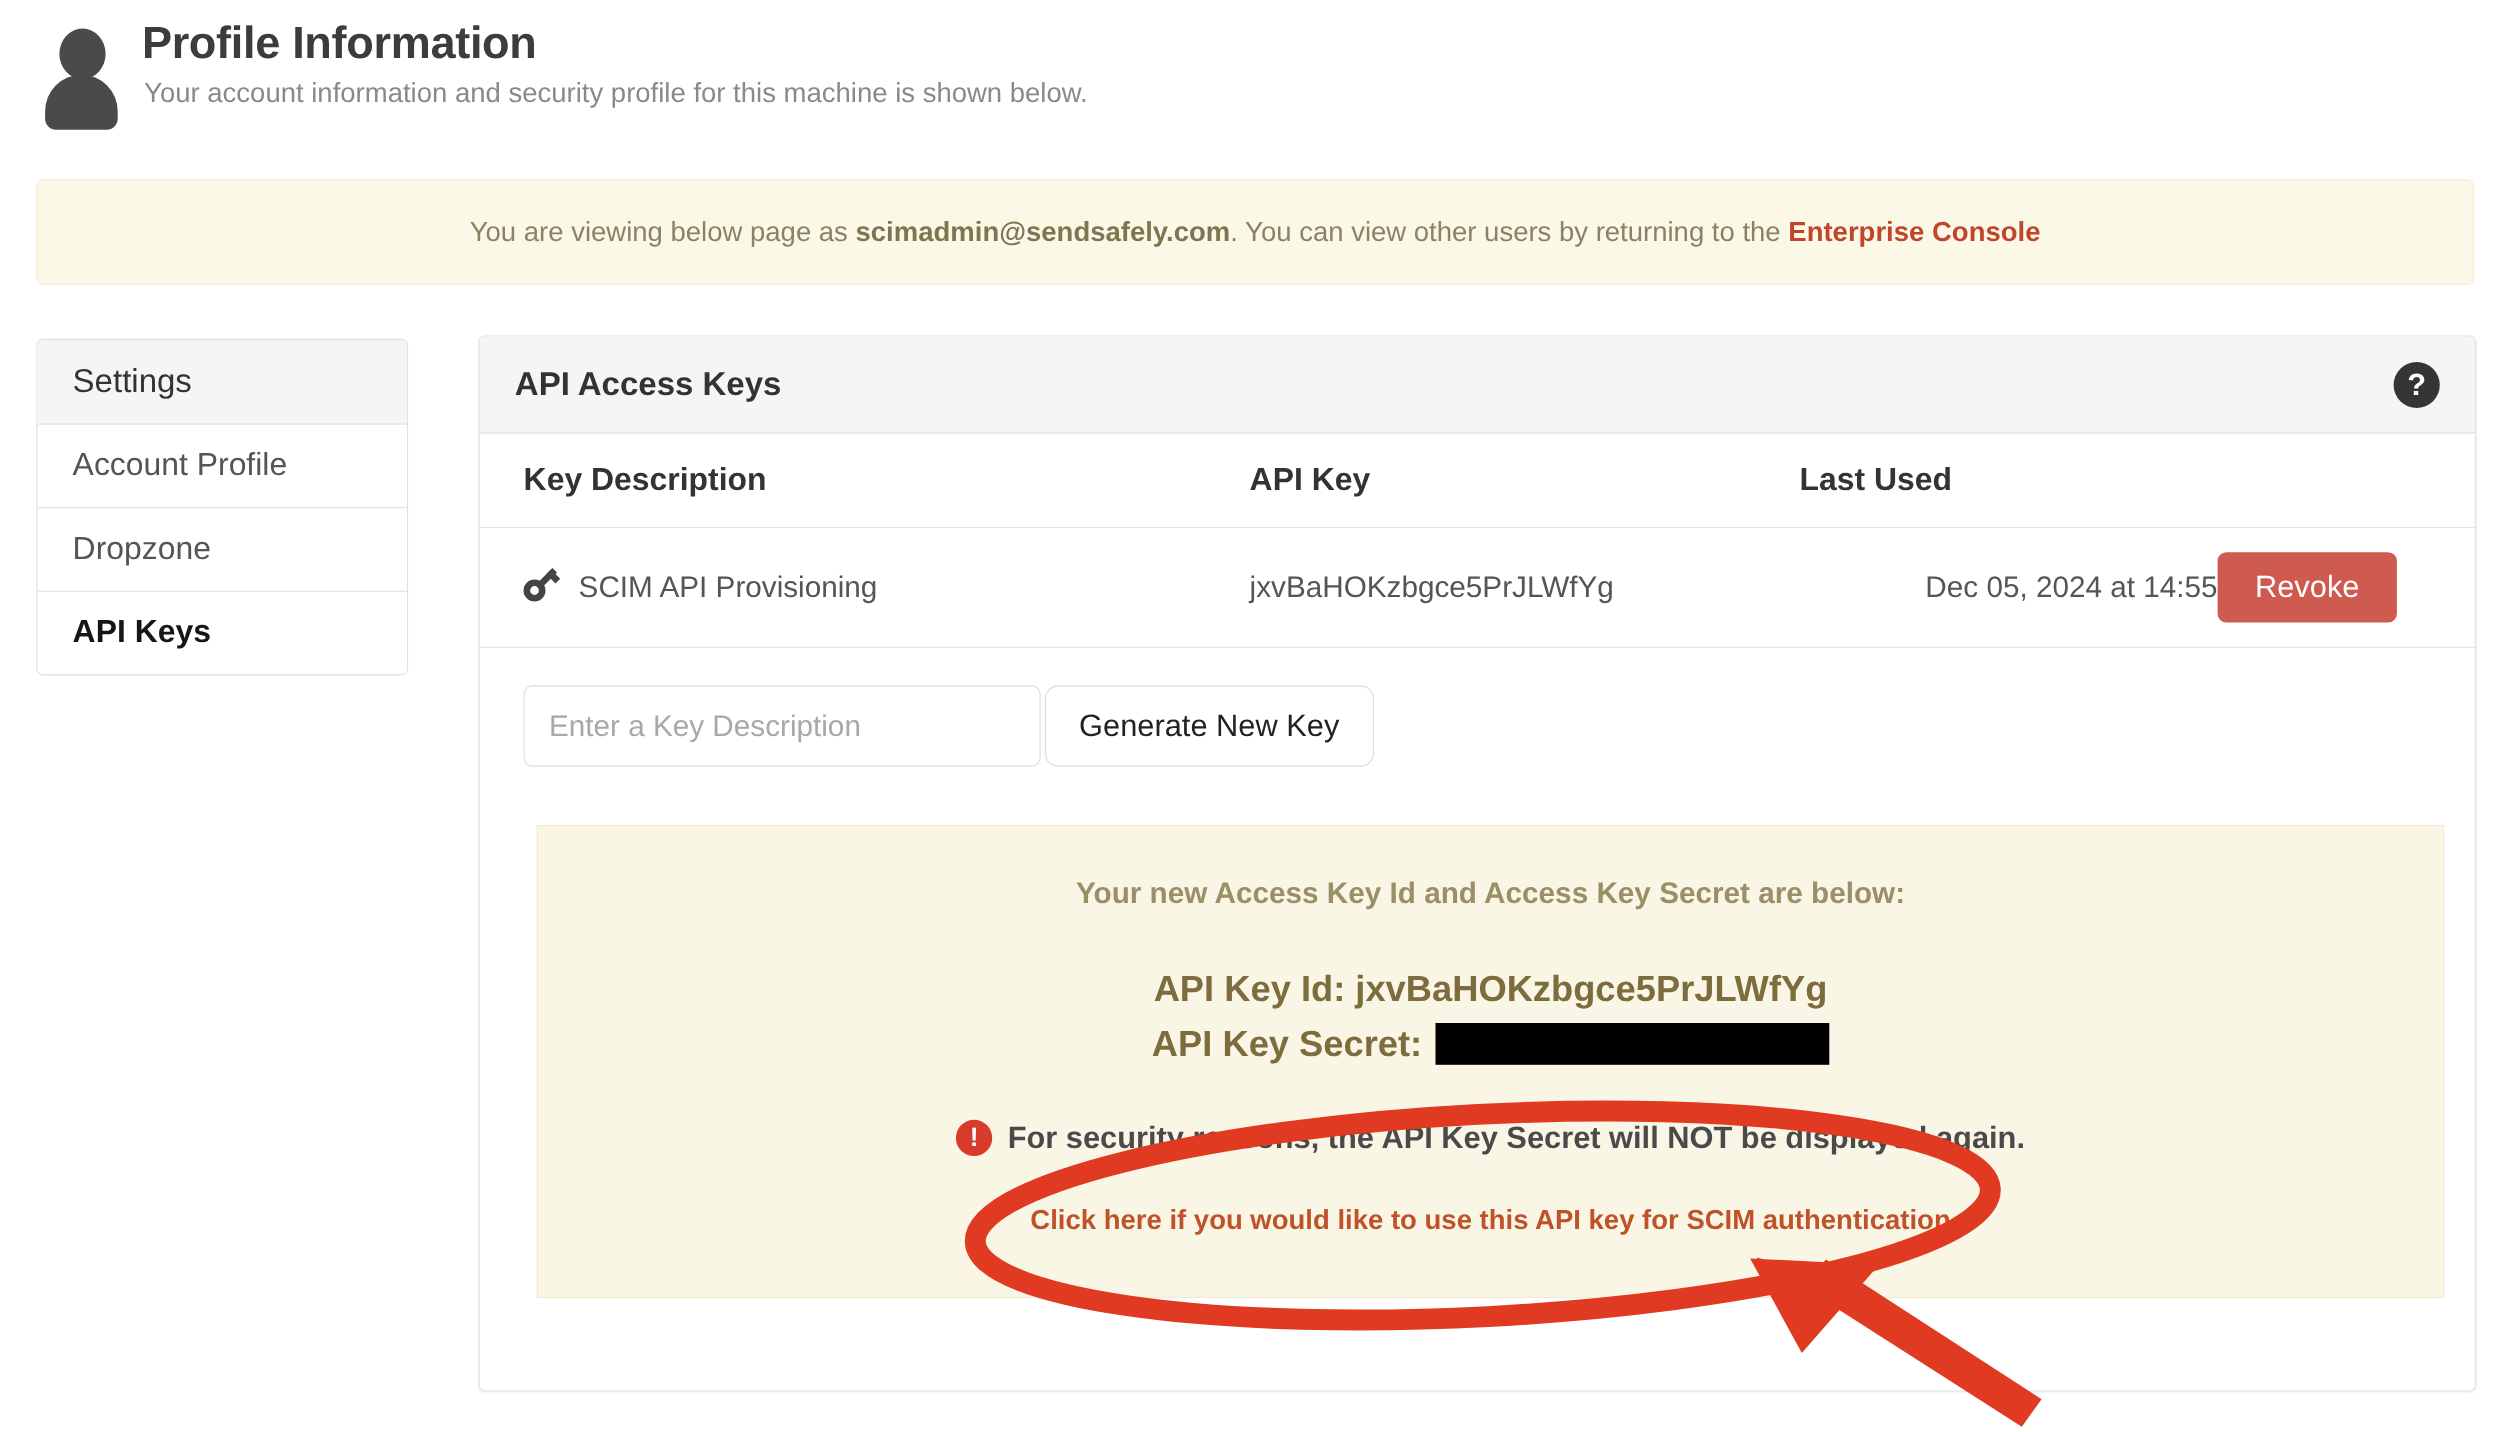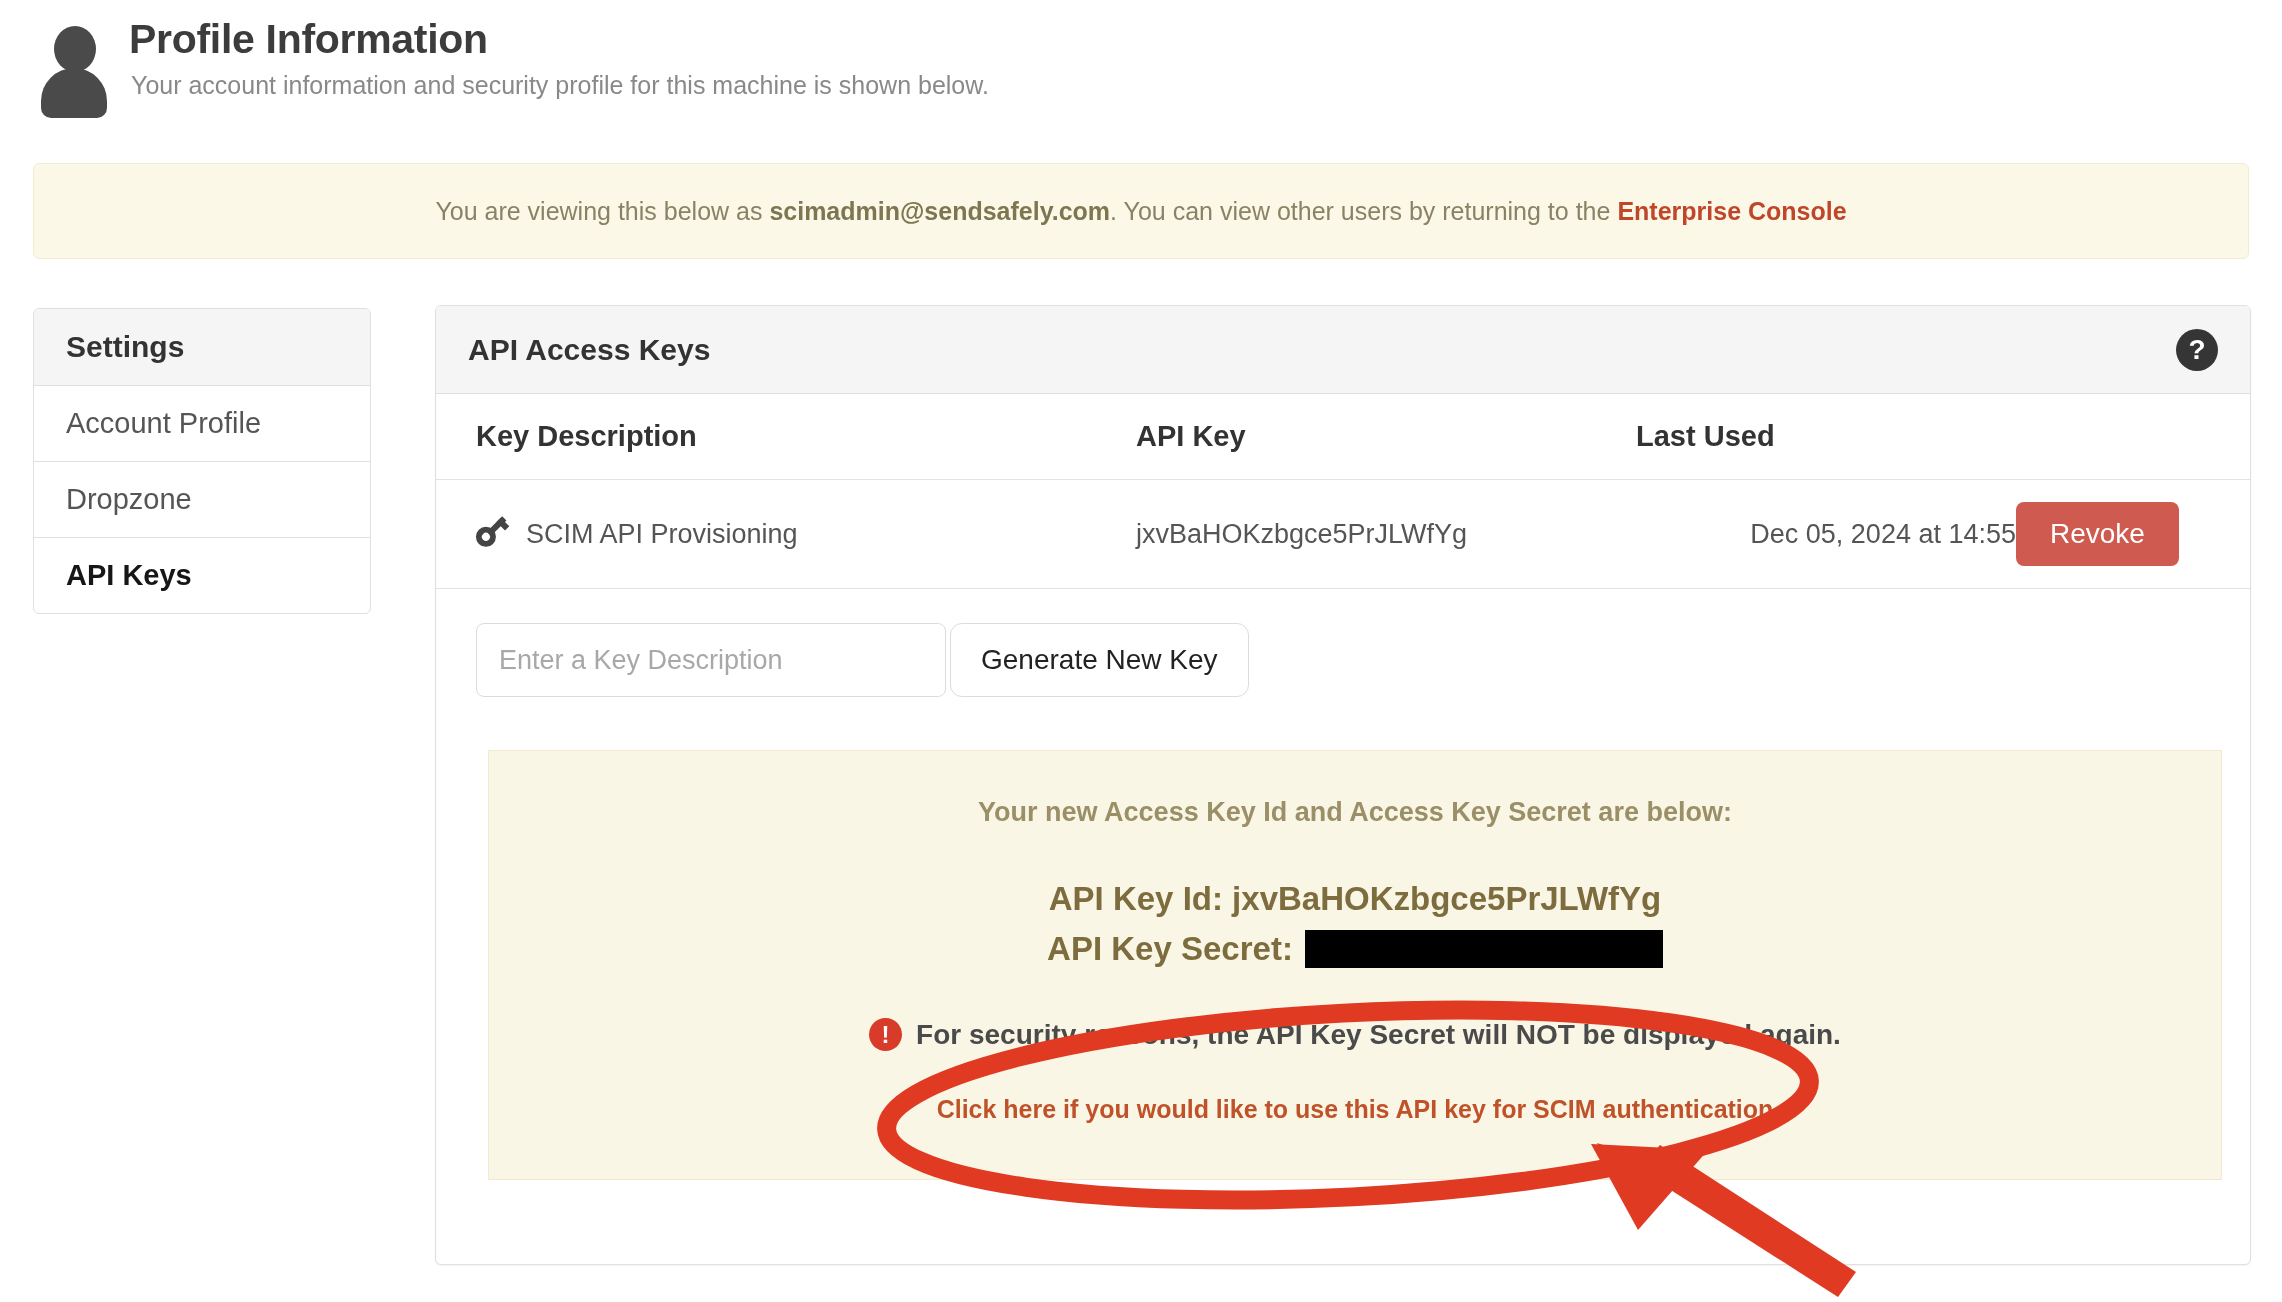--- a/index.html
+++ b/index.html
@@ -42,21 +42,21 @@
   .banner-text .bold-email { font-weight: bold; color: #7d7650; }
   .banner-link { color: #c0462a; font-weight: bold; text-decoration: none; }
 
   
   .sidebar {
     position: absolute; left: 33px; top: 308px; width: 338px;
     border: 1px solid #e0e0e0; border-radius: 6px; overflow: hidden; background: #fff;
   }
   .sidebar-header {
     background: #f5f5f5; border-bottom: 1px solid #e0e0e0;
-    padding: 21px 32px; font-size: 30px; font-weight: bold; color: #333;
+    padding: 21px 32px; font-size: 30px; font-weight: normal; color: #333;
   }
   .sidebar-item {
     padding: 21px 32px; font-size: 29px; color: #555;
     border-bottom: 1px solid #e0e0e0; font-weight: 400; cursor: pointer;
   }
   .sidebar-item:last-child { border-bottom: none; }
   .sidebar-item.active { font-weight: bold; color: #161616; }
 
   
   .main-card {
@@ -170,21 +170,21 @@
       <div class="body"></div>
     </div>
     <div class="header-text">
       <h1 class="page-title">Profile Information</h1>
       <div class="page-subtitle">Your account information and security profile for this machine is shown below.</div>
     </div>
   </div>
 
   <div class="impersonation-banner">
     <div class="banner-text">
-      <span>You are viewing this below as </span><span class="bold-email">scimadmin@sendsafely.com</span><span>. You can view other users by returning to the </span><a class="banner-link" href="#">Enterprise Console</a>
+      <span>You are viewing below page as </span><span class="bold-email">scimadmin@sendsafely.com</span><span>. You can view other users by returning to the </span><a class="banner-link" href="#">Enterprise Console</a>
     </div>
   </div>
 
   <div class="sidebar">
     <div class="sidebar-header">Settings</div>
     <div class="sidebar-item">Account Profile</div>
     <div class="sidebar-item">Dropzone</div>
     <div class="sidebar-item active">API Keys</div>
   </div>
 

